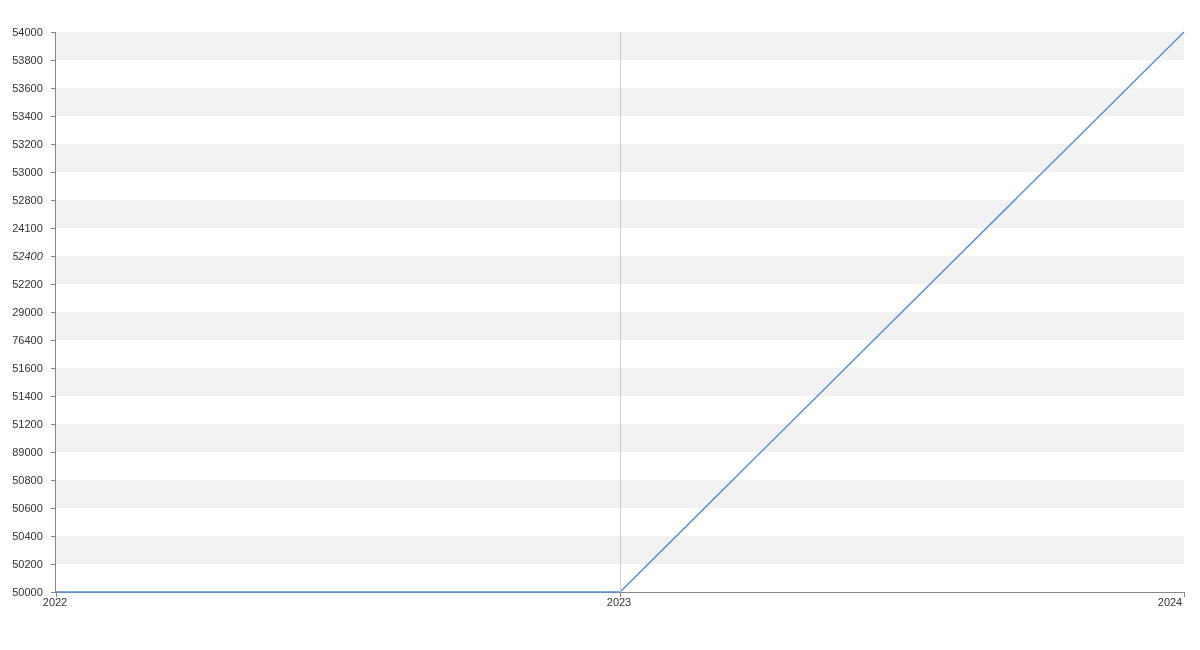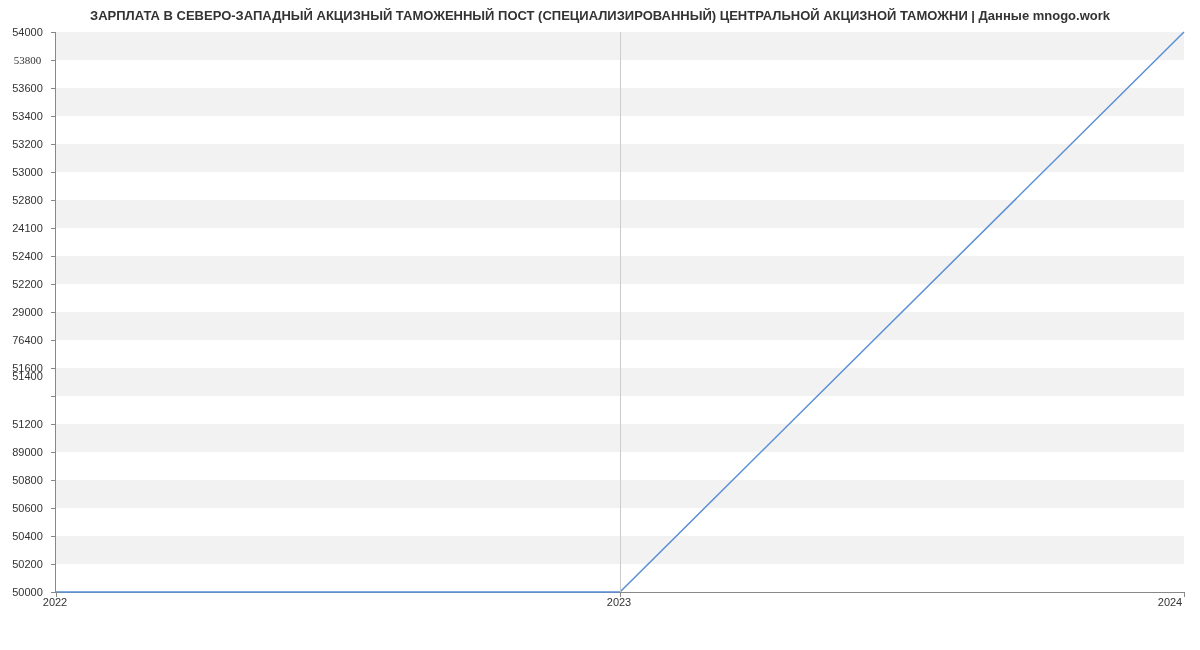--- a/index.html
+++ b/index.html
@@ -80,21 +80,20 @@
     top: 0;
     width: 100%;
     height: 100%;
     overflow: visible;
   }
 </style>
 </head>
 <body>
 
 <div class="chart-container">
-  <div class="chart-title">ЗАРПЛАТА В СЕВЕРО-ЗАПАДНЫЙ АКЦИЗНЫЙ ТАМОЖЕННЫЙ ПОСТ (СПЕЦИАЛИЗИРОВАННЫЙ) ЦЕНТРАЛЬНОЙ АКЦИЗНОЙ ТАМОЖНИ | Данные mnogo.work</div>
   <div class="plot-area">
       <div class="grid-band" style="top: 504px; height: 28px;"></div>
       <div class="grid-band" style="top: 448px; height: 28px;"></div>
       <div class="grid-band" style="top: 392px; height: 28px;"></div>
       <div class="grid-band" style="top: 336px; height: 28px;"></div>
       <div class="grid-band" style="top: 280px; height: 28px;"></div>
       <div class="grid-band" style="top: 224px; height: 28px;"></div>
       <div class="grid-band" style="top: 168px; height: 28px;"></div>
       <div class="grid-band" style="top: 112px; height: 28px;"></div>
       <div class="grid-band" style="top: 56px; height: 28px;"></div>
@@ -129,30 +128,30 @@
       <div class="x-tick-mark" style="left: 564px;"></div>
       <div class="x-tick-mark" style="left: 1128px;"></div>
     </div>
 <div class="y-tick-label" style="top: 592px;">50000</div>
     <div class="y-tick-label" style="top: 564px;">50200</div>
     <div class="y-tick-label" style="top: 536px;">50400</div>
     <div class="y-tick-label" style="top: 508px;">50600</div>
     <div class="y-tick-label" style="top: 480px;">50800</div>
     <div class="y-tick-label" style="top: 452px;">89000</div>
     <div class="y-tick-label" style="top: 424px;">51200</div>
-    <div class="y-tick-label" style="top: 376px;">51400</div>
+    <div class="y-tick-label" style="top: 396px;">51400</div>
     <div class="y-tick-label" style="top: 368px;">51600</div>
     <div class="y-tick-label" style="top: 340px;">76400</div>
     <div class="y-tick-label" style="top: 312px;">29000</div>
     <div class="y-tick-label" style="top: 284px;">52200</div>
-    <div class="y-tick-label" style="top: 256px;">52400</div>
+    <div class="y-tick-label" style="top: 256px; font-style: italic;">52400</div>
     <div class="y-tick-label" style="top: 228px;">24100</div>
     <div class="y-tick-label" style="top: 200px;">52800</div>
     <div class="y-tick-label" style="top: 172px;">53000</div>
     <div class="y-tick-label" style="top: 144px;">53200</div>
     <div class="y-tick-label" style="top: 116px;">53400</div>
     <div class="y-tick-label" style="top: 88px;">53600</div>
-    <div class="y-tick-label" style="top: 60px; font-family: Liberation Serif, serif;">53800</div>
+    <div class="y-tick-label" style="top: 60px;">53800</div>
     <div class="y-tick-label" style="top: 32px;">54000</div>
     <div class="x-tick-label" style="left: 55px;">2022</div>
     <div class="x-tick-label" style="left: 619px;">2023</div>
     <div class="x-tick-label" style="left: 1170px; text-align: center;">2024</div>
   </div>
 
 </body></html>

